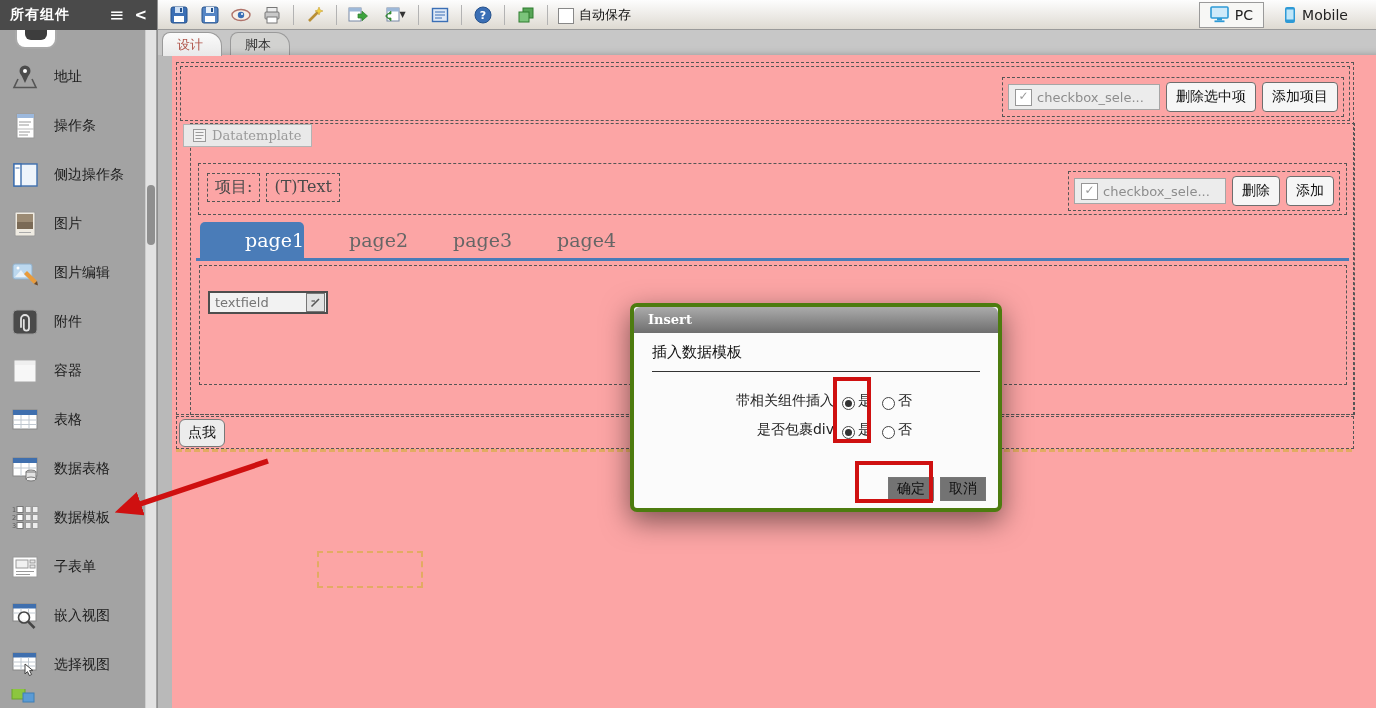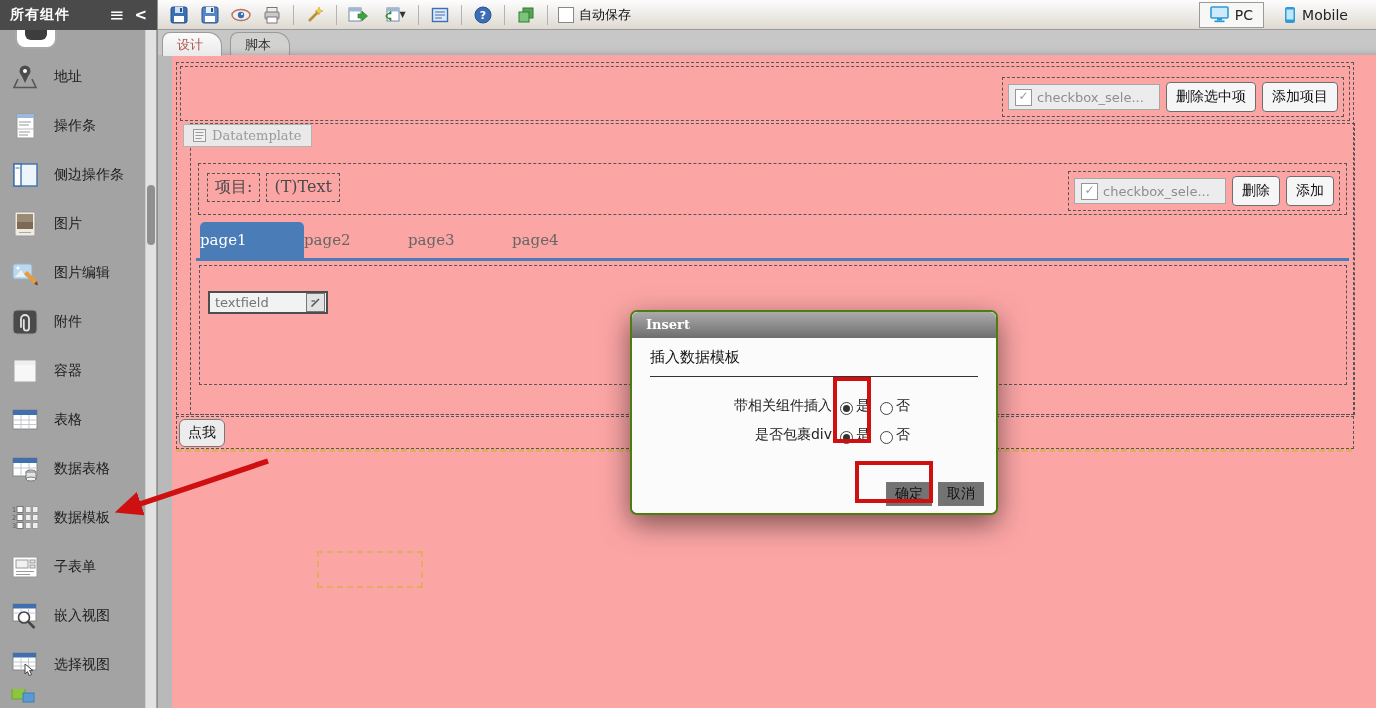--- a/index.html
+++ b/index.html
@@ -8,21 +8,21 @@
        -webkit-font-smoothing:antialiased;}
   .dashed{position:absolute;border:1px dashed #555;}
 
   
   #toolbar{position:absolute;left:158px;top:0;right:0;height:30px;
     background:linear-gradient(#fdfdfd,#dedad2);border-bottom:1px solid #9a9a9a;
     display:flex;align-items:center;gap:5px;padding:0 8px;box-sizing:border-box;}
   .tb-btn{width:26px;height:24px;display:flex;align-items:center;justify-content:center;}
   .tb-sep{width:1px;height:20px;background:#b3b3b3;margin:0 3px;}
   .tb-caret{font-size:8px;color:#333;margin-left:-3px;}
-  #autosave{display:flex;align-items:center;gap:5px;margin-left:2px;}
+  #autosave{display:flex;align-items:flex-end;gap:5px;margin-left:2px;}
   #autosave .box{width:14px;height:14px;border:1px solid #888;background:#fff;}
   #autosave .lbl{font-size:13px;color:#111;}
 
   
   #device{margin-left:auto;display:flex;align-items:center;gap:10px;margin-right:10px;}
   .dev-btn{display:flex;align-items:center;gap:6px;height:24px;padding:0 10px;font-size:14px;color:#222;}
   .dev-btn.active{background:#f7f7f5;border:1px solid #9a9a9a;}
 
   
   #viewtabs{position:absolute;left:158px;top:30px;right:0;height:25px;background:#c7c7c7;}
@@ -73,41 +73,41 @@
   #dt-label{position:absolute;left:6px;top:61px;height:21px;z-index:2;display:flex;align-items:center;gap:6px;
             border:1px solid #b3b3b3;background:#e9e9e9;padding:0 9px;color:#9a9a9a;
             font-family:"DejaVu Serif","Liberation Serif",serif;font-size:13px;}
   #dt-wrap{left:13px;top:60px;width:1163px;height:290px;}
   #item-row{left:7px;top:39px;width:1147px;height:50px;}
   #item-fields{position:absolute;left:8px;top:9px;display:flex;gap:6px;}
   .fld-box{border:1px dashed #555;padding:3px 7px;font-family:"DejaVu Serif","Liberation Serif",serif;
            font-size:16px;color:#4a4a4a;white-space:nowrap;}
   #item-group{right:6px;top:7px;}
   #page-tabs{position:absolute;left:9px;top:98px;height:36px;display:flex;}
-  .ptab{width:104px;text-align:left;line-height:36px;font-family:"DejaVu Serif","Liberation Serif",serif;
-        font-size:15px;color:#666;}
+  .ptab{width:104px;text-align:right;line-height:36px;font-family:"DejaVu Serif","Liberation Serif",serif;
+        font-size:19px;color:#666;}
   .ptab.active{background:#4a7cb8;color:#fff;border-radius:5px 5px 0 0;}
   #tab-underline{position:absolute;left:5px;top:134px;width:1153px;height:3px;background:#4a7cb8;}
   #content-area{left:8px;top:141px;width:1146px;height:118px;}
   #textfield-box{position:absolute;left:8px;top:25px;width:120px;height:23px;border:2px solid #4e4e4e;
                  background:#f2f2f2;display:flex;align-items:center;box-sizing:border-box;}
   #textfield-box input{border:0;background:transparent;width:90px;font-size:13px;color:#666;
                        padding:0 0 0 5px;outline:none;font-family:inherit;}
   #textfield-icon{width:17px;height:17px;border:1px solid #777;background:#e2e2e2;margin-left:auto;margin-right:1px;
                   display:flex;align-items:center;justify-content:center;}
 
   #click-row{left:4px;top:361px;width:1176px;height:31px;}
   #click-btn{position:absolute;left:2px;top:2px;height:26px;border:1px solid #777;border-radius:6px;
              background:#ececec;padding:0 8px;font-size:14px;color:#111;display:flex;align-items:center;}
   #orange-line{position:absolute;left:4px;top:394px;width:1176px;height:0;border-top:3px dashed #e3ab63;}
   #orange-rect{position:absolute;left:145px;top:496px;width:102px;height:33px;border:2px dashed #e3ab63;}
 
   
-  #dialog{position:absolute;left:630px;top:310px;width:364px;z-index:40;border-radius:7px;
-          box-shadow:0 9px 28px rgba(0,0,0,.5);background:#fbfbfb;border:2px solid #4d7c0f;}
+  #dialog{position:absolute;left:630px;top:303px;width:364px;z-index:40;border-radius:7px;
+          box-shadow:0 9px 28px rgba(0,0,0,.5);background:#fbfbfb;border:4px solid #4d7c0f;}
   #dialog-title{height:26px;background:linear-gradient(#ababab,#6e6e6e);border-radius:6px 6px 0 0;
                 color:#fff;font-family:"DejaVu Serif","Liberation Serif",serif;font-weight:bold;
                 font-size:13px;line-height:26px;padding-left:14px;}
   #dialog-body{position:relative;height:175px;border-radius:0 0 6px 6px;background:#fbfbfb;}
   #dialog-heading{position:absolute;left:18px;top:10px;width:328px;padding-bottom:9px;
                   border-bottom:1px solid #333;font-size:15px;color:#111;}
   .opt-row{position:absolute;left:0;width:100%;height:22px;display:flex;align-items:flex-end;}
   .opt-label{width:200px;text-align:right;font-size:14px;color:#222;}
   .radio{width:13px;height:13px;border-radius:50%;border:1px solid #444;background:#fff;
          position:relative;flex:0 0 13px;box-sizing:border-box;}

